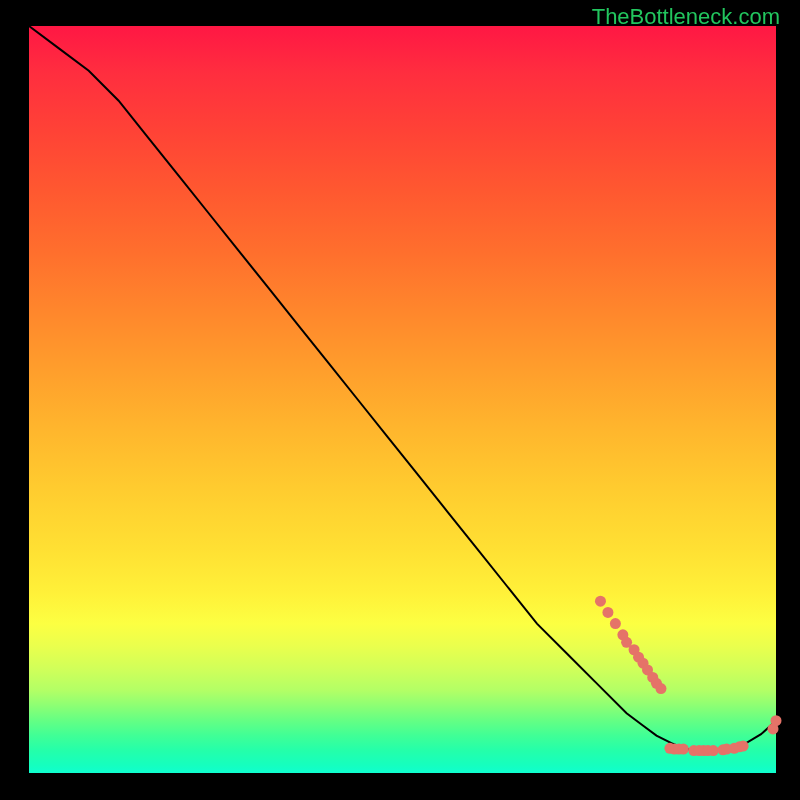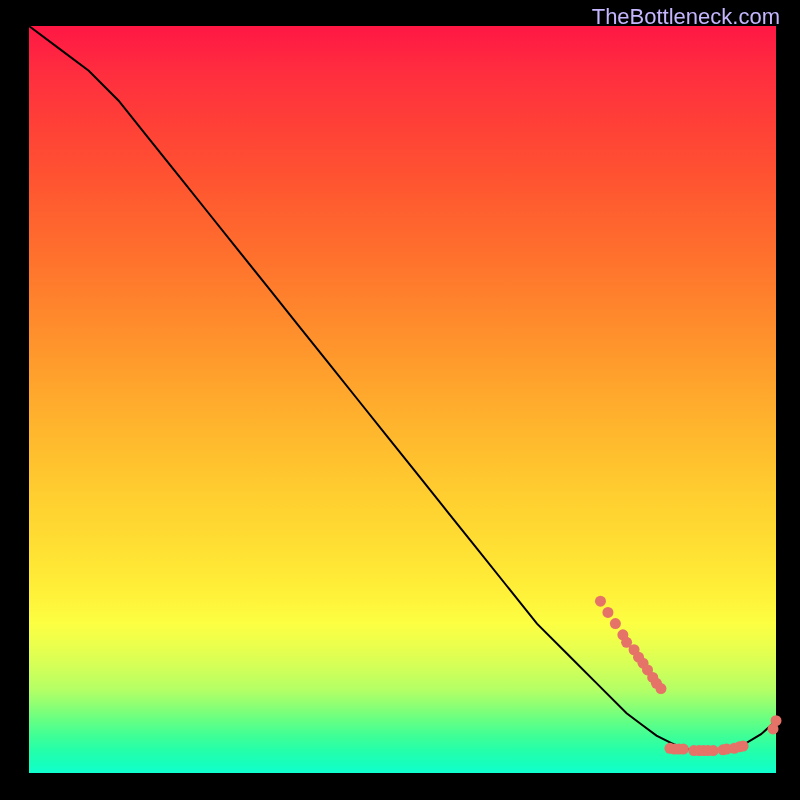--- a/index.html
+++ b/index.html
@@ -7,21 +7,21 @@
     width: 800px;
     height: 800px;
     background: #000;
     position: relative;
     font-family: Arial, sans-serif;
   }
   .watermark {
     position: absolute;
     top: 4px;
     right: 20px;
-    color: #c4b5fd;
+    color: #22c55e;
     font-size: 22px;
     font-weight: 500;
     z-index: 10;
   }
   .plot-area {
     position: absolute;
     left: 29px;
     top: 26px;
     width: 747px;
     height: 747px;

